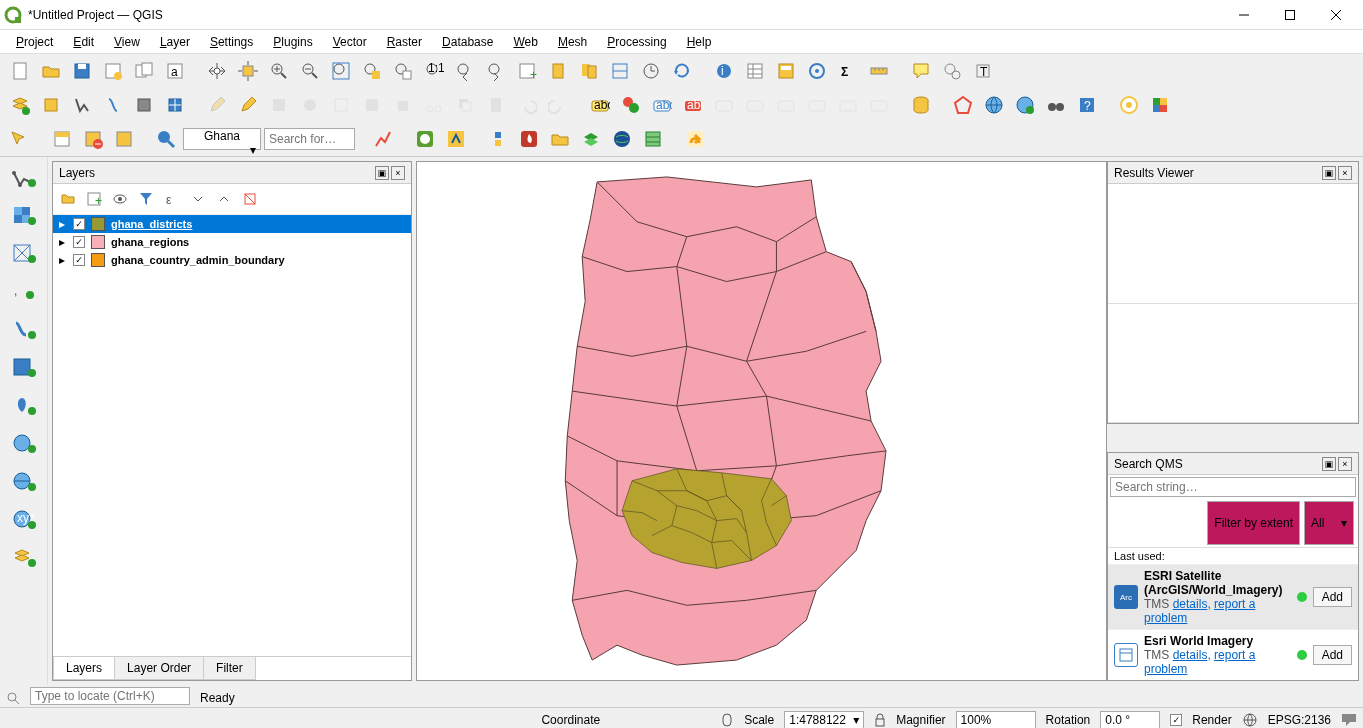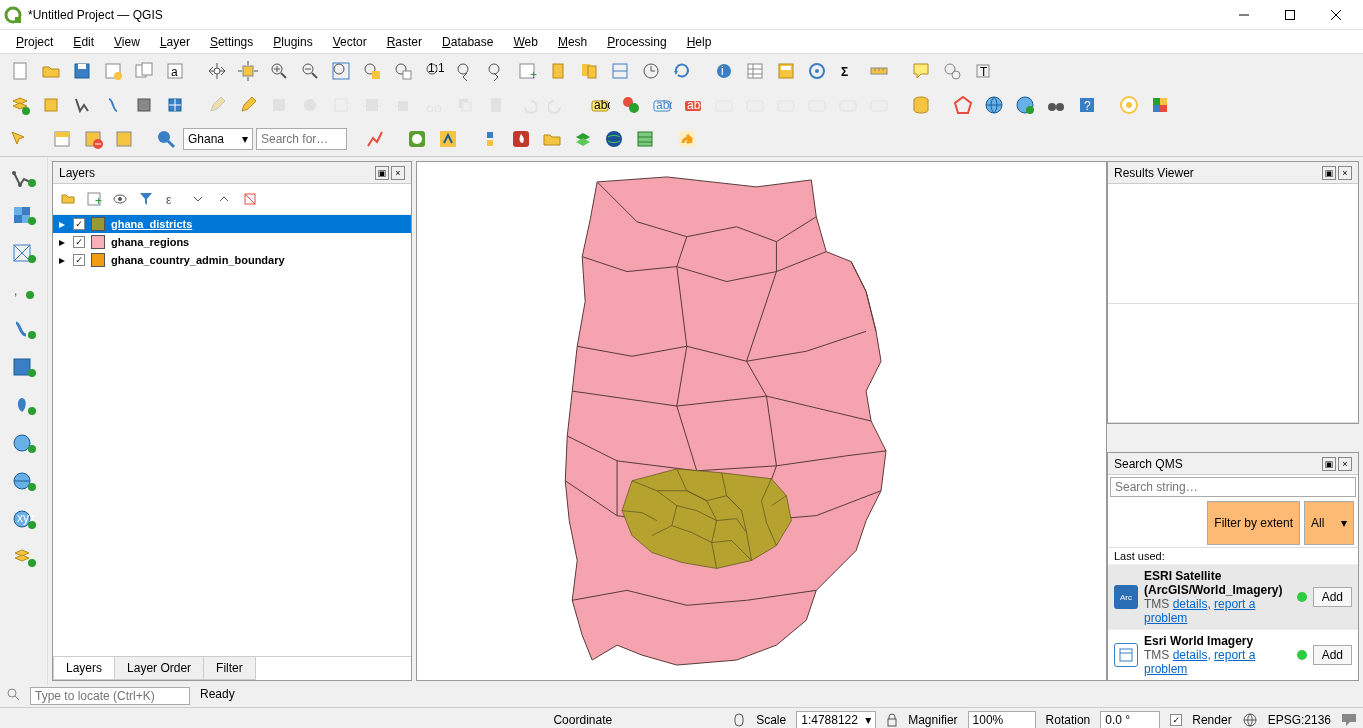--- a/index.html
+++ b/index.html
@@ -39,37 +39,37 @@
 .panel-tab.active { background: #fff; }
 .map-canvas { flex: 1; background: #fff; position: relative; border: 1px solid #999; margin: 4px 0; }
 .right-col { width: 252px; display: flex; flex-direction: column; margin: 4px 4px 4px 0; gap: 4px; }
 .results-panel { flex: 1.2; }
 .results-body { flex: 1; display: flex; flex-direction: column; }
 .results-body div { border-bottom: 1px solid #ddd; flex:1; }
 .qms-panel { flex: 1; margin-top: 24px; }
 .qms-body { flex: 1; display: flex; flex-direction: column; }
 .qms-search { border: 1px solid #aaa; margin: 2px; padding: 2px 4px; color: #888; height: 20px; }
 .qms-filter-row { display: flex; justify-content: flex-end; gap: 4px; padding: 2px 4px; }
-.qms-filter-btn { border: 1px solid #aaa; padding: 14px 6px; background: #fdba74; }
+.qms-filter-btn { border: 1px solid #aaa; padding: 14px 6px; background: #be185d; }
 .qms-last { padding: 2px 6px; font-size: 11px; border-top: 1px solid #ddd; }
 .qms-item { display: flex; align-items: center; gap: 6px; padding: 4px 6px; border-top: 1px solid #eee; }
 .qms-item.alt { background: #e8e8e8; }
 .qms-icon { width: 24px; height: 24px; background: #2a6fb5; border-radius: 3px; display:flex; align-items:center; justify-content:center; color:#fff; font-size:8px;}
 .qms-icon.blue { background:#fff; border:1px solid #3a7fc5; color:#3a7fc5; }
 .qms-text { flex: 1; font-size: 11px; }
 .qms-text b { font-weight: bold; }
 .qms-text .sub { color: #555; }
 .qms-text a { color: #0066cc; text-decoration: underline; }
 .qms-dot { width: 10px; height: 10px; background: #2ecc40; border-radius: 50%; }
 .qms-add { border: 1px solid #aaa; padding: 2px 8px; background: #f7f7f7; }
 .statusbar { height: 24px; background: #f0f0f0; border-top: 1px solid #ccc; display: flex; align-items: center; padding: 0 6px; gap: 10px; font-size: 11px; }
 .status-input { border: 1px solid #aaa; padding: 1px 4px; background: #fff; height: 18px; display:flex; align-items:center; }
 .status-input.long { width: 160px; color: #888; }
 .spacer { flex: 1; }
-.locator-row { display: flex; align-items: flex-start; padding: 2px 6px; gap: 10px; height: 22px; }
+.locator-row { display: flex; align-items: flex-end; padding: 2px 6px; gap: 10px; height: 22px; }
 svg { display: block; }
 </style>
 </head>
 <body>
 
 <div class="titlebar">
   <span class="app-icon">
     <svg width="18" height="18" viewBox="0 0 18 18">
         <circle cx="9" cy="9" r="7" fill="none" stroke="#5a9e2f" stroke-width="3"></circle>
         <rect x="11" y="11" width="6" height="6" fill="#5a9e2f"></rect>
@@ -540,21 +540,21 @@
           <rect x="3" y="3" width="14" height="14" fill="#f5c542" stroke="#888"></rect>
         </svg>
       </div>
     <div class="tb-sep"></div>
     <div class="tb-btn">
         <svg width="20" height="20">
           <circle cx="8" cy="8" r="6" fill="#3a7fc5"></circle>
           <line x1="12" y1="12" x2="18" y2="18" stroke="#3a7fc5" stroke-width="3"></line>
         </svg>
       </div>
-    <div class="tb-select" style="width:70px;">
+    <div class="tb-select" style="width:78px;flex-direction:column;">
         <span>Ghana</span>
         <span style="margin-left:auto;">▾</span>
       </div>
     <input class="tb-input" style="width: 91px;" placeholder="Search for…">
     <div class="tb-sep"></div>
     <div class="tb-btn">
         <svg width="20" height="20">
           <path d="M3 17l5-8 4 4 5-10" fill="none" stroke="#e74c3c" stroke-width="2"></path>
         </svg>
       </div>
@@ -895,21 +895,21 @@
       <span>1:4788122</span>
       <span style="margin-left:auto;">▾</span>
     </span>
   <span>
       <svg width="12" height="14">
         <rect x="2" y="6" width="8" height="7" fill="none" stroke="#555"></rect>
         <path d="M3 6V4a3 3 0 0 1 6 0v2" fill="none" stroke="#555"></path>
       </svg>
     </span>
   <span>Magnifier</span>
-  <span class="status-input" style="width:68px;">100%</span>
+  <span class="status-input" style="width:80px;">100%</span>
   <span>Rotation</span>
   <span class="status-input" style="width:60px;">0.0 °</span>
   <span class="layer-cb">✓</span>
   <span>Render</span>
   <span>
       <svg width="16" height="16">
         <circle cx="8" cy="8" r="6" fill="none" stroke="#555"></circle>
         <line x1="2" y1="8" x2="14" y2="8" stroke="#555"></line>
         <path d="M8 2c3 3 3 9 0 12M8 2c-3 3-3 9 0 12" stroke="#555" fill="none"></path>
       </svg>

